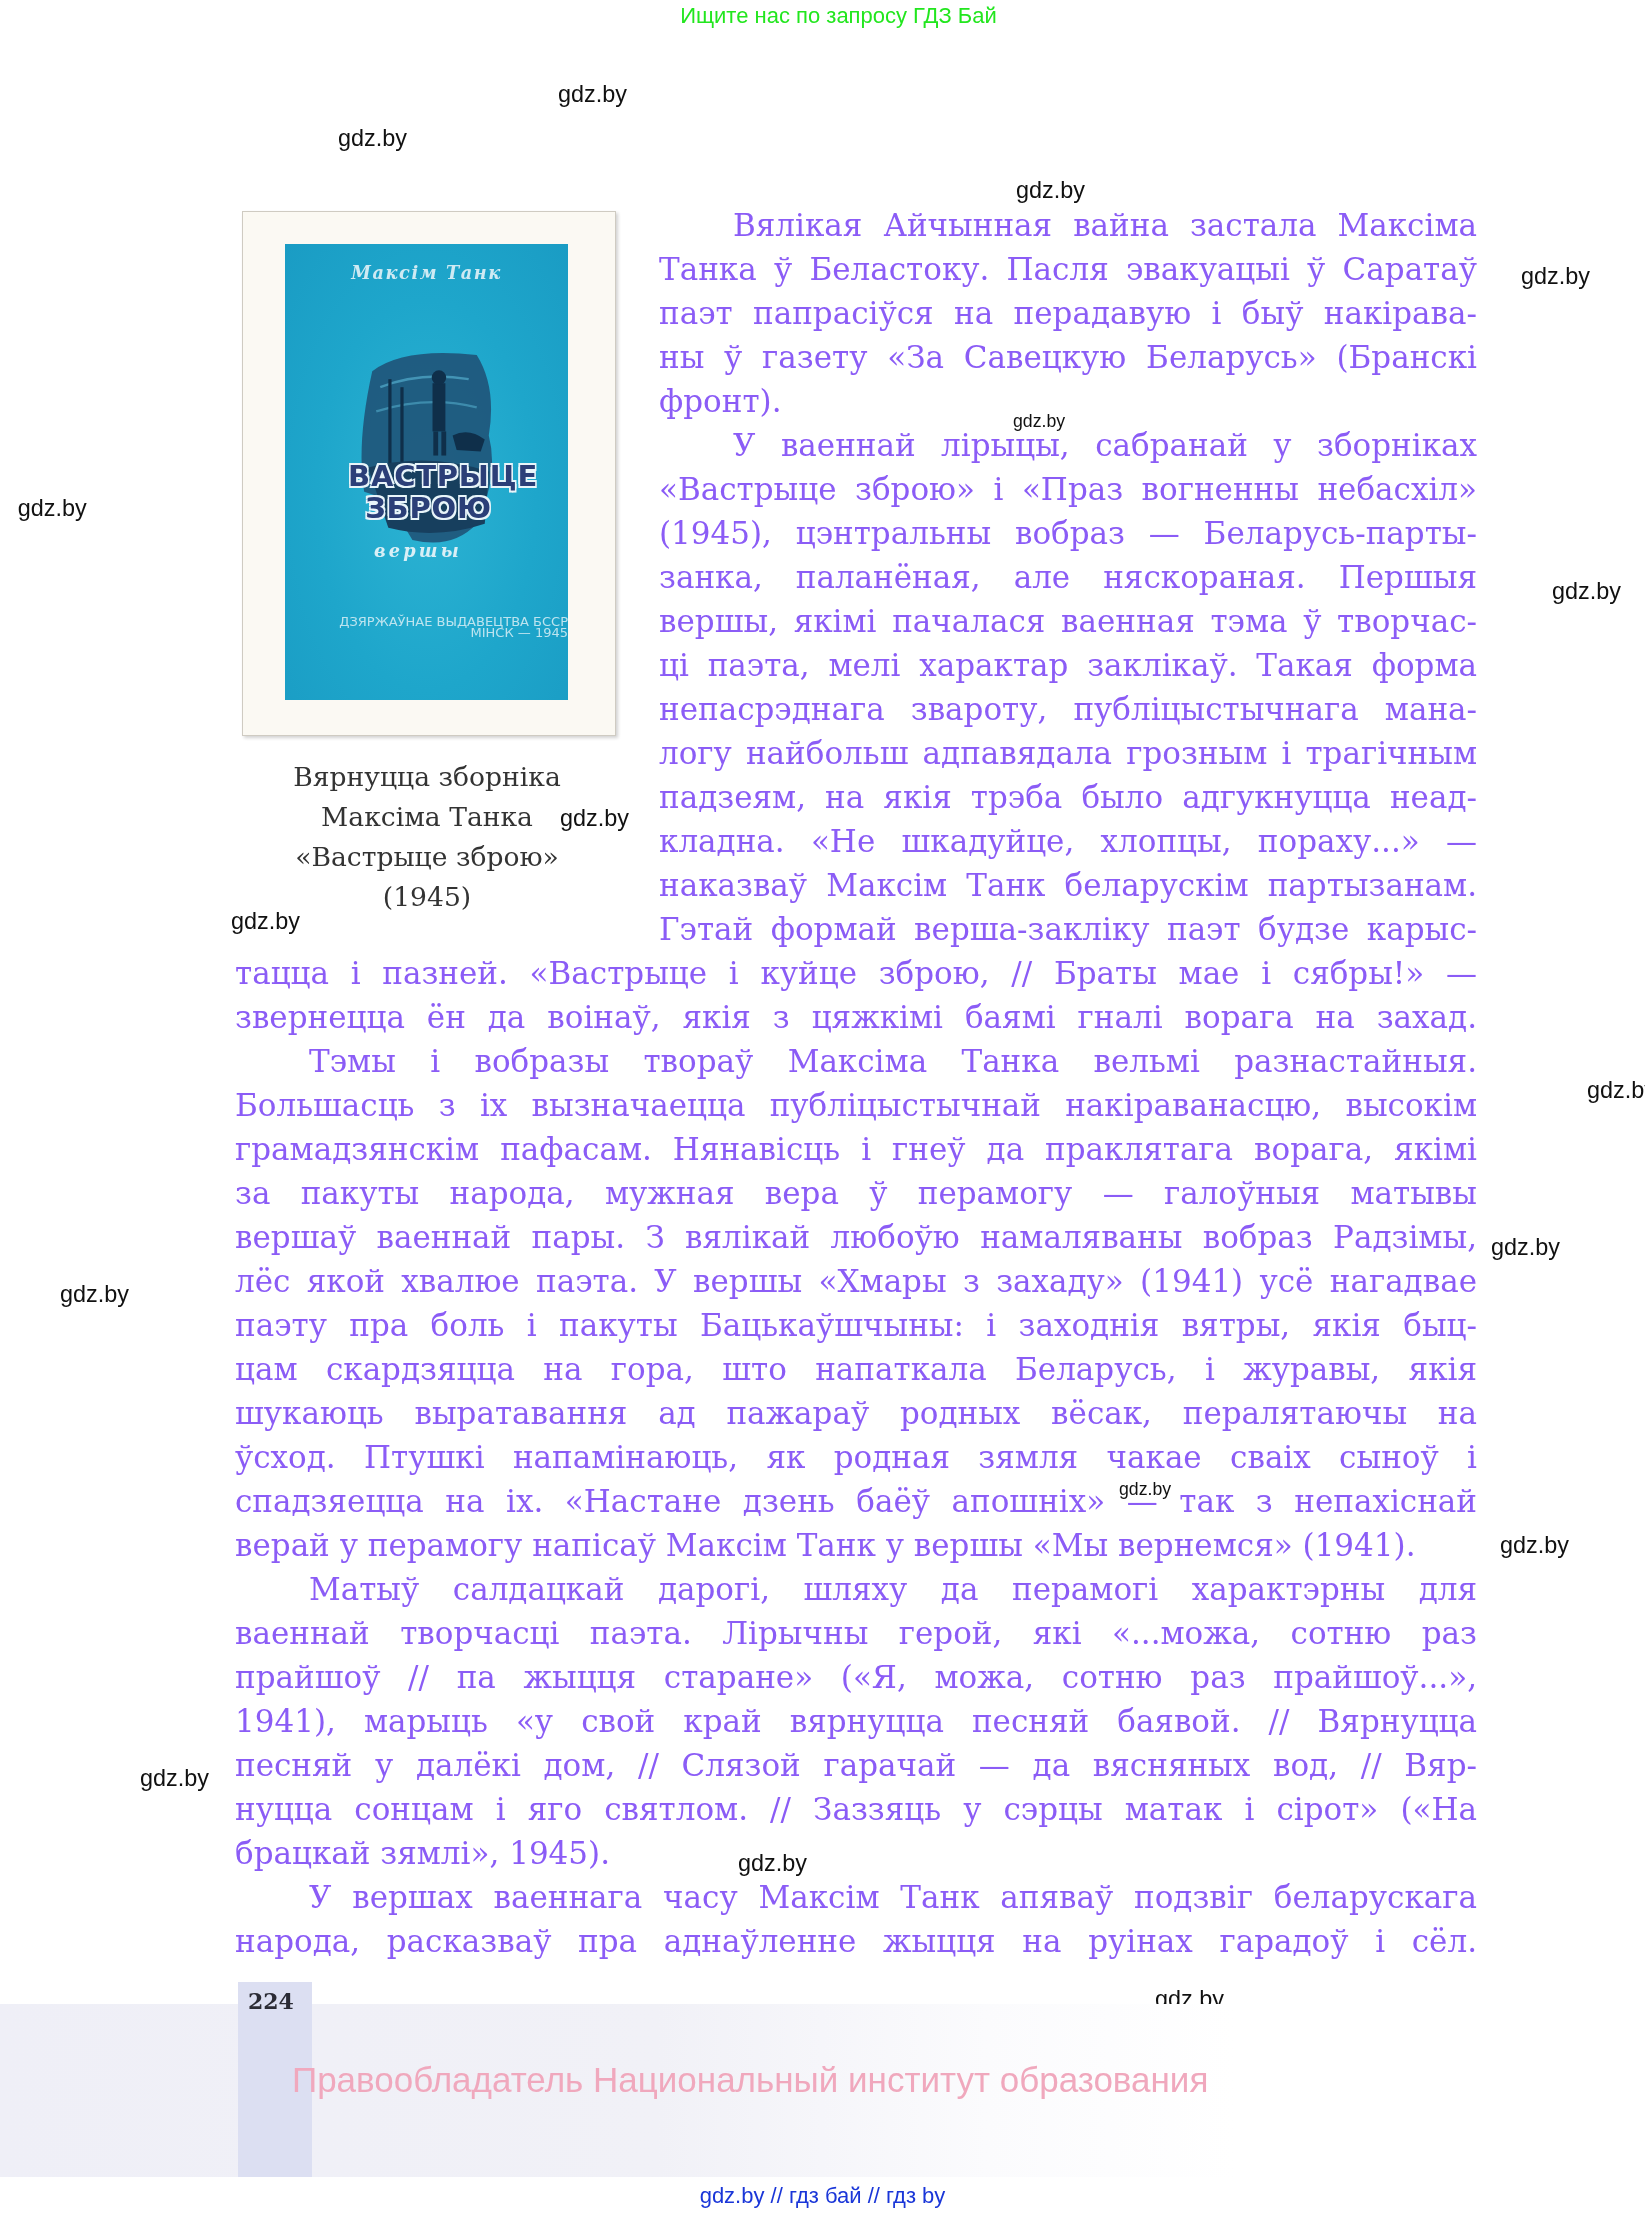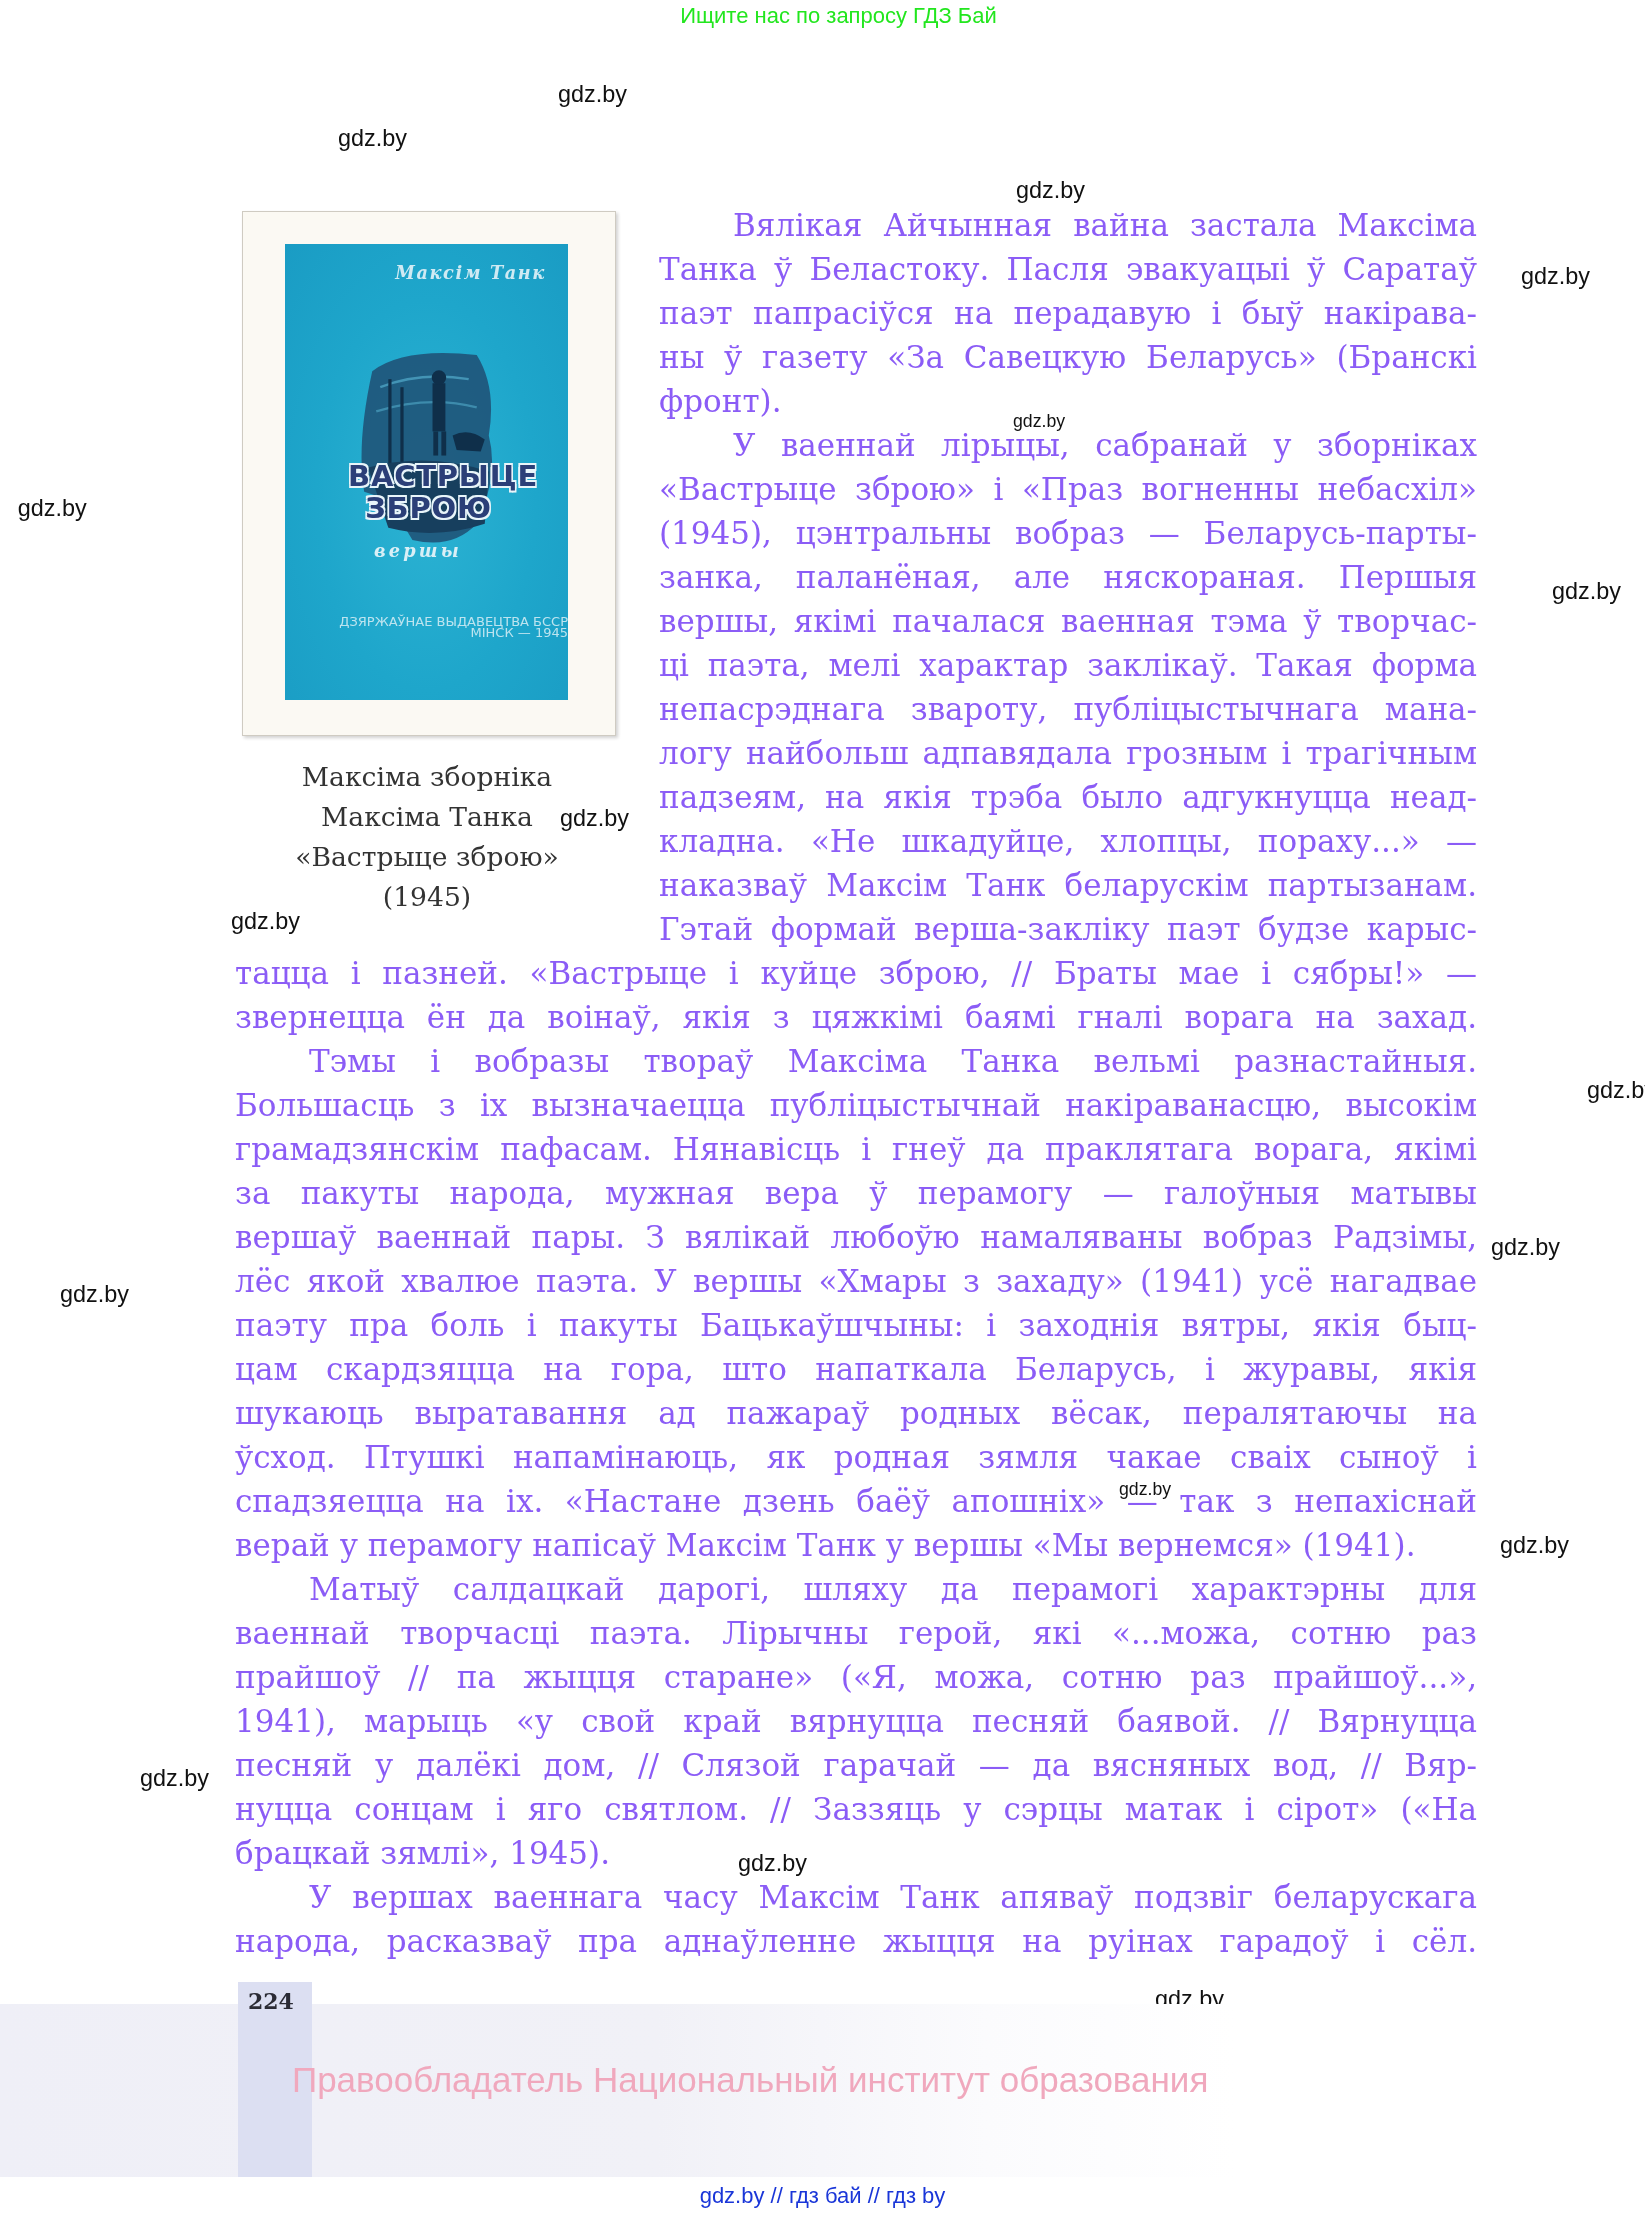--- a/index.html
+++ b/index.html
@@ -26,21 +26,21 @@
       box-shadow: 1.6px 2.4px 3.2px rgba(0,0,0,0.18);
     }
     .cover {
       position: absolute; left: 42px; top: 32px; width: 283px; height: 456px;
       background: radial-gradient(ellipse at 50% 55%, #2cb3d3 0%, #1ea6cb 55%, #1a9cc4 100%);
       overflow: hidden;
     }
     .cover-author {
       position: absolute; top: 17.7px; width: 100%; text-align: center;
       font-family: "DejaVu Serif", serif; font-style: italic; font-weight: bold;
-      font-size: 17.7px; color: #cfeaf3; letter-spacing: 1.6px; margin-left: 44px;
+      font-size: 17.7px; color: #cfeaf3; letter-spacing: 1.6px;
     }
     .cover-art {
       position: absolute; left: 71px; top: 95px; width: 145px; height: 217px;
     }
     .cover-title {
       position: absolute; left: 63px; top: 216px; width: 161px; text-align: center;
       font-family: "DejaVu Sans", sans-serif; font-weight: bold; font-size: 29px;
       line-height: 32px; color: #2b3f78;
       text-shadow: -1.6px -1.6px 0 #e8f5fa, 1.6px -1.6px 0 #e8f5fa, -1.6px 1.6px 0 #e8f5fa, 1.6px 1.6px 0 #e8f5fa;
       letter-spacing: 0.8px;
@@ -142,21 +142,21 @@
     </div>
     <div class="cover-sub">вершы</div>
     <div class="cover-pub">
       <div>ДЗЯРЖАЎНАЕ ВЫДАВЕЦТВА БССР</div>
       <div>МІНСК — 1945</div>
     </div>
   </div>
 </div>
 
 <div class="caption">
-  <div>Максіма зборніка</div>
+  <div>Вярнуцца зборніка</div>
   <div>Максіма Танка</div>
   <div>«Вастрыце зброю»</div>
   <div>(1945)</div>
 </div>
 
 <div class="text" id="body-text">
     <div class="line narrow indent">Вялікая Айчынная вайна застала Максіма</div>
     <div class="line narrow">Танка ў Беластоку. Пасля эвакуацыі ў Саратаў</div>
     <div class="line narrow">паэт папрасіўся на перадавую і быў накірава-</div>
     <div class="line narrow">ны ў газету «За Савецкую Беларусь» (Бранскі</div>

